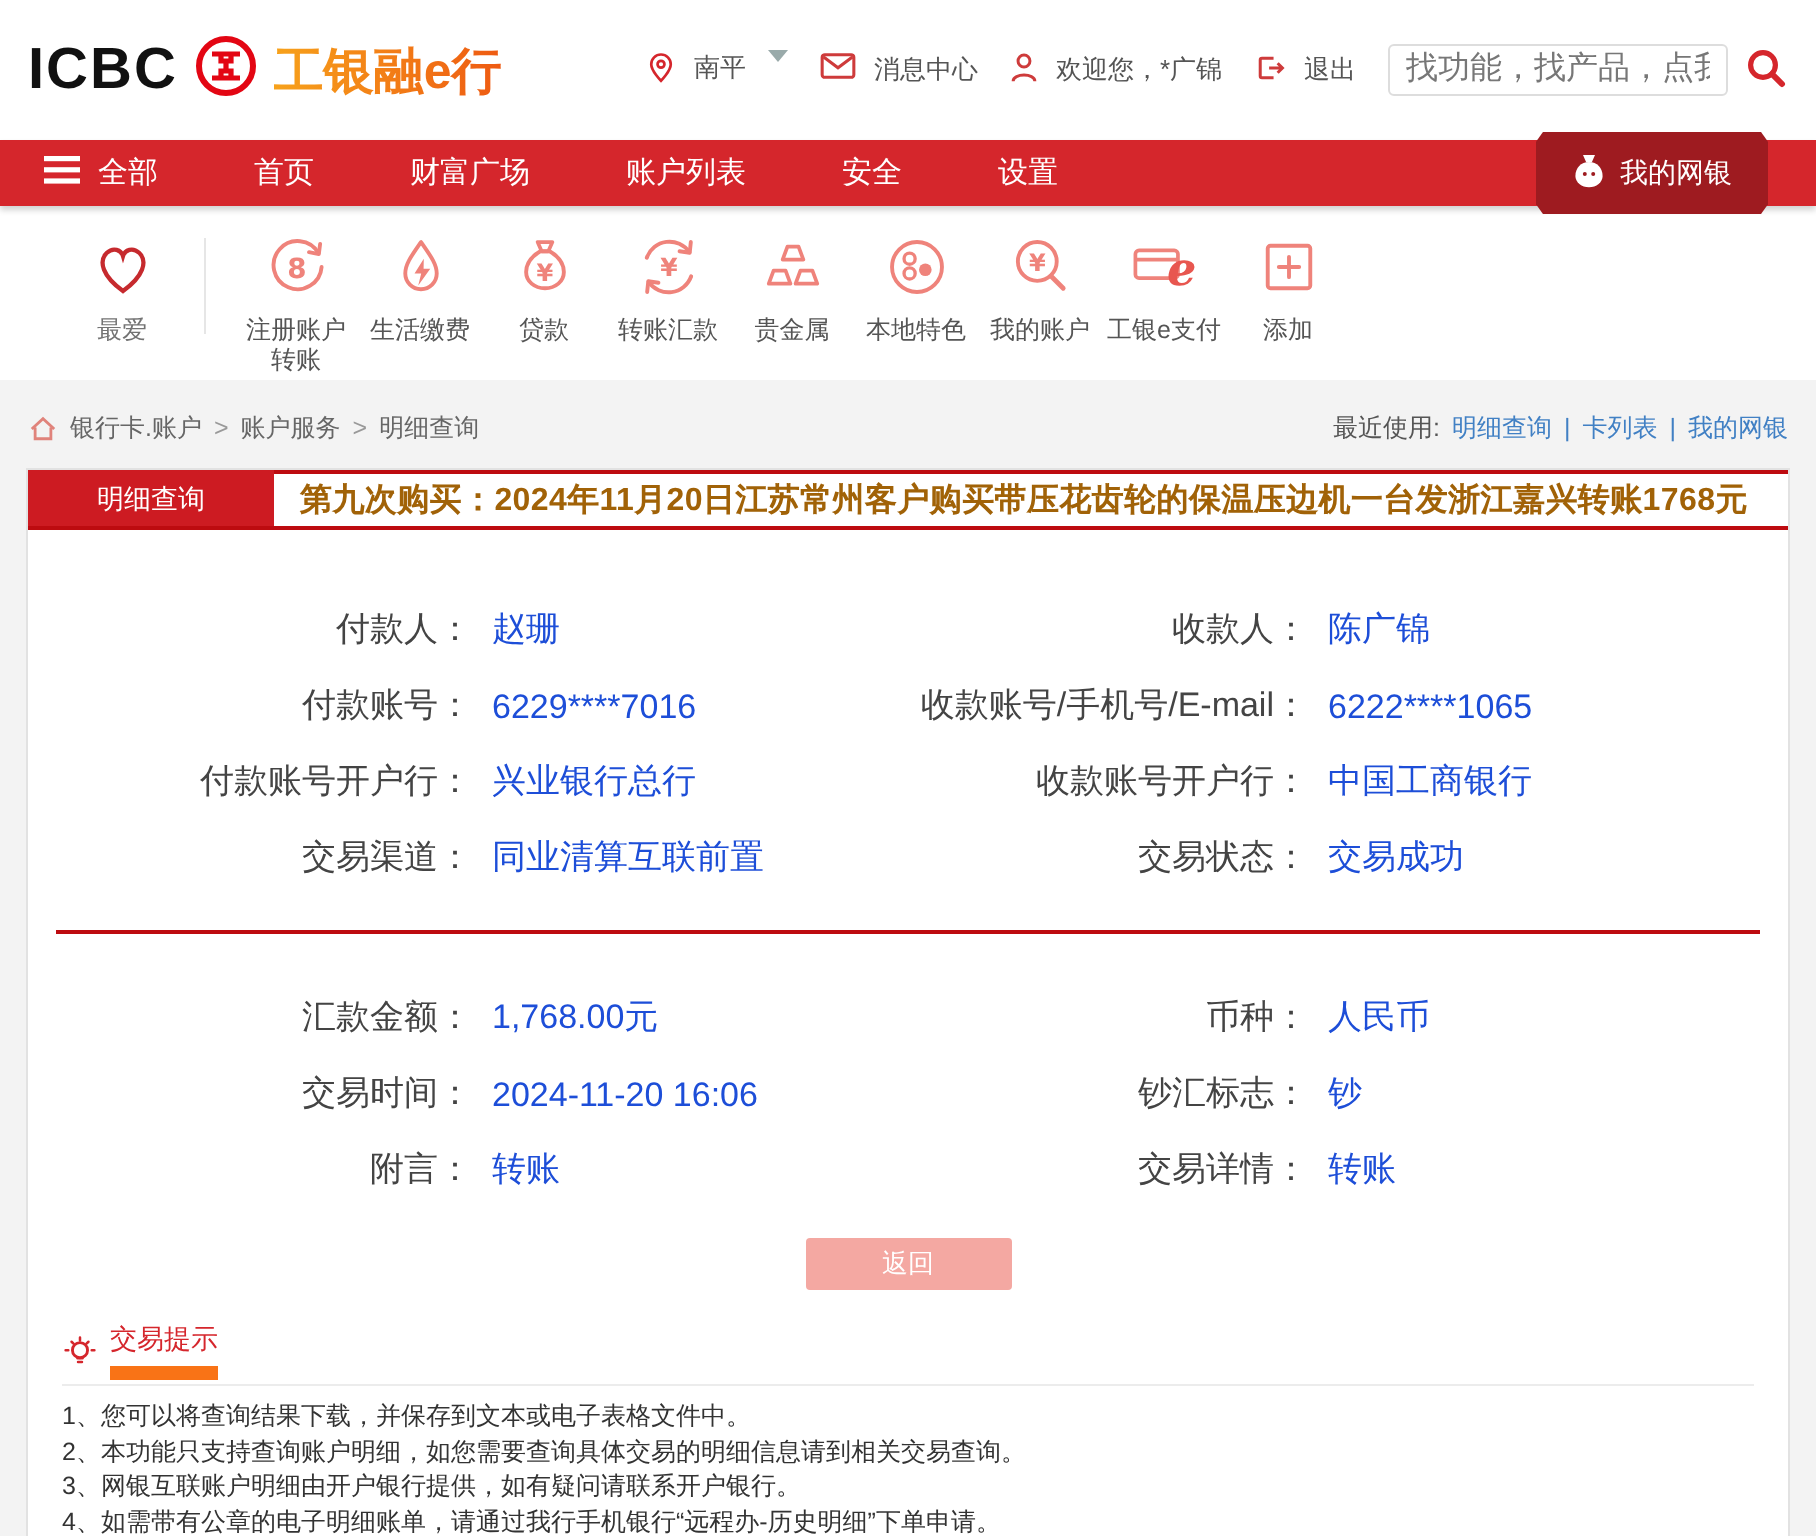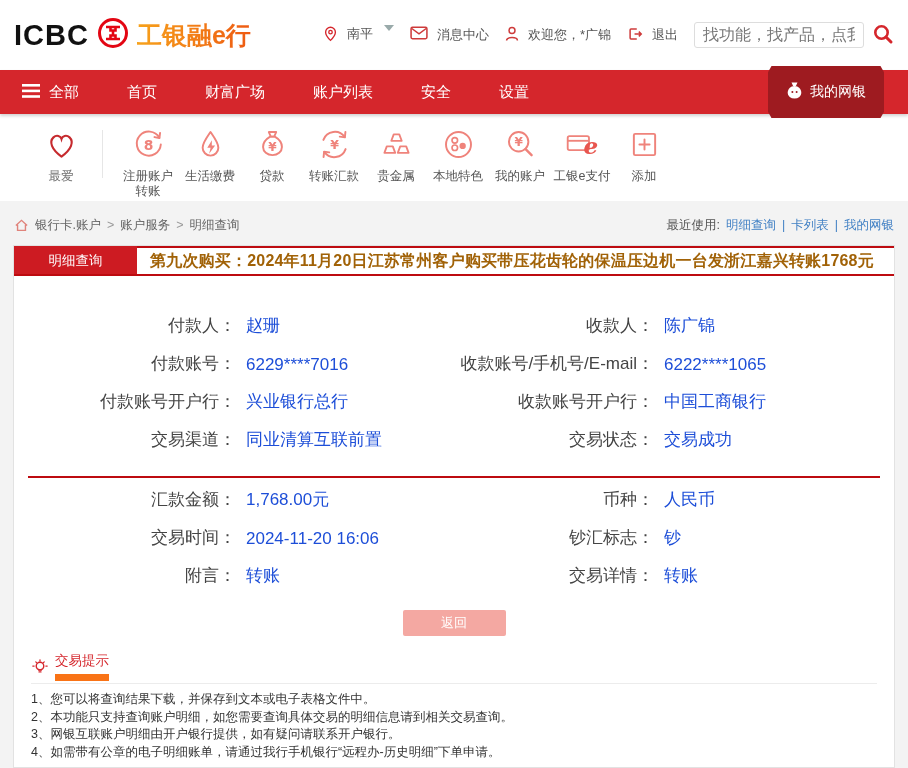--- a/index.html
+++ b/index.html
@@ -17,21 +17,21 @@
     font-size:13px; color:#555; }
   .hitem { display:flex; gap:9px; cursor:pointer; white-space:nowrap; }
   .caret-down { width:0;height:0;border-left:5px solid transparent;border-right:5px solid transparent;
     border-top:6px solid #9aa; margin-left:2px; }
   .searchwrap { display:flex; align-items:center; gap:8px; }
   .search-input { width:170px; height:26px; border:1px solid #ddd; border-radius:3px;
     font-size:16px; padding:0 8px; color:#333; outline:none; }
   .search-input::placeholder { color:#777; }
 
   
-  .nav { height:44px; background:#d5262c; display:flex; align-items:center;
+  .nav { height:33px; background:#d5262c; display:flex; align-items:center;
     padding:0 22px; gap:0; color:#fff; font-size:15px; position:relative;
     box-shadow:0 2px 3px rgba(0,0,0,.18); }
   .nav-item { display:flex; align-items:center; gap:9px; cursor:pointer; margin-right:48px; }
   .ebank-ribbon { position:absolute; right:24px; top:-4px; bottom:-4px; background:#9e1b20;
     display:flex; align-items:center; gap:7px; padding:0 18px; font-size:14px;
     clip-path:polygon(0 12%,3% 0,97% 0,100% 12%,100% 88%,97% 100%,3% 100%,0 88%); }
 
   
   .quick-row { height:87px; background:#fff; display:flex; align-items:flex-start;
     padding:12px 0 0 30px; }
@@ -65,21 +65,21 @@
 
   .detail-grid { display:flex; padding-top:38px; }
   .dcol { width:50%; }
   .drow { display:flex; margin-bottom:15px; font-size:17px;align-items:flex-end; }
   .drow .lbl { text-align:right; color:#444; }
   .dcol-l .lbl { width:222px; }
   .dcol-r .lbl { width:200px; }
   .drow .val { margin-left:10px; color:#1d4ed8; }
 
   .red-divider { border:none; border-top:2px solid #bd0b10; margin:10px 14px 0; }
-  .grid2 { padding-top:10px; }
+  .grid2 { padding-top:30px; }
 
   .btnrow { text-align:center; margin-top:8px; }
   .back-btn { background:#f4a8a2; color:#fff; border:none; width:103px; height:26px;
     font-size:13px; border-radius:2px; cursor:pointer;
     font-family:"Liberation Sans","DejaVu Sans",sans-serif; }
 
   .tips { margin:16px 17px 0; }
   .tips-head { display:flex; align-items:center; gap:6px; }
   .tips-title { color:#d5262c; font-size:13.5px; padding-bottom:4px;
     border-bottom:7px solid #f97316; }

